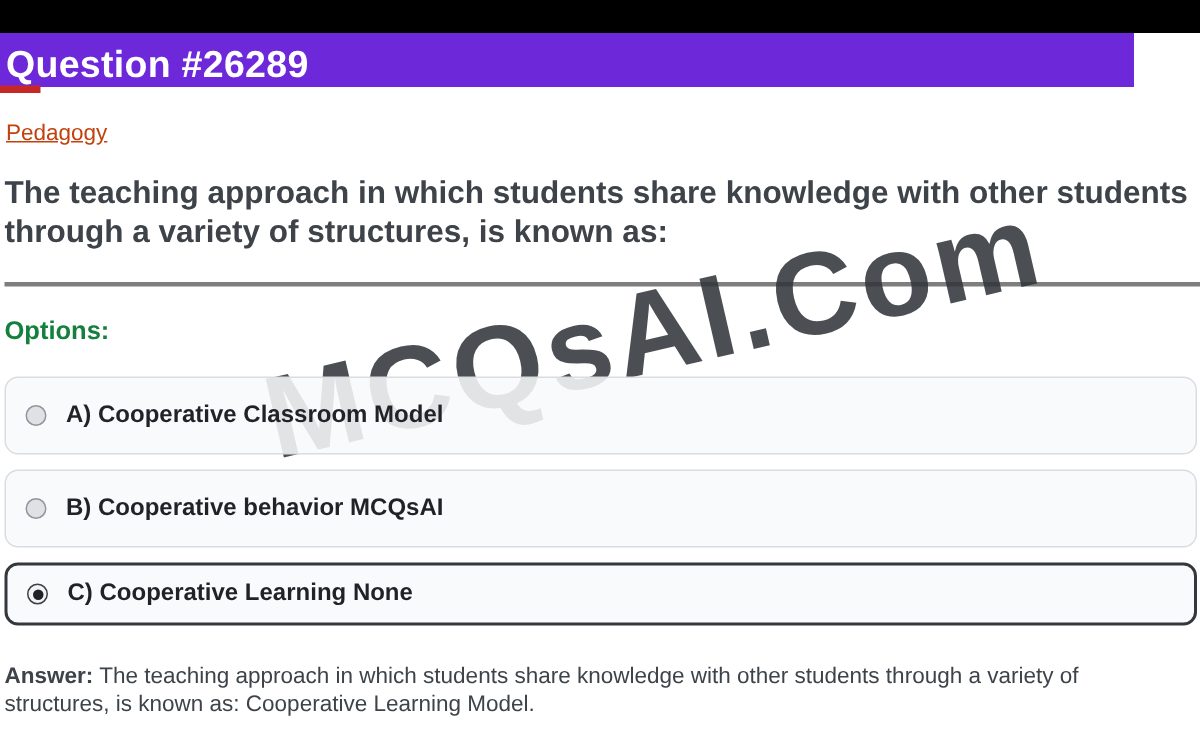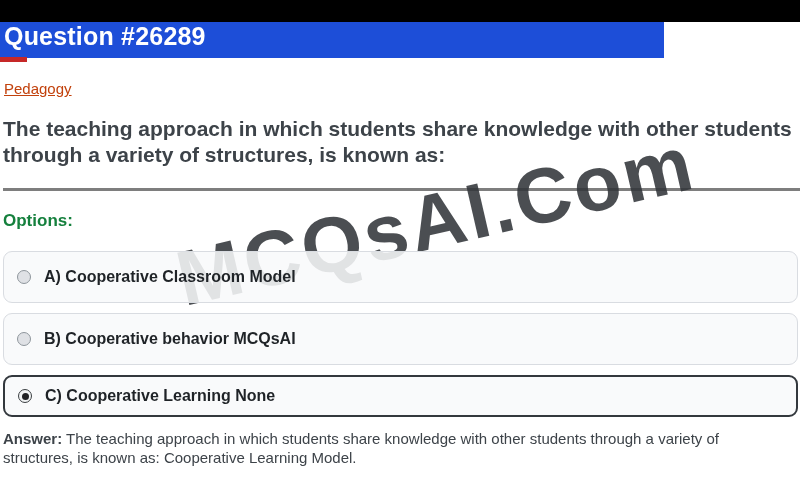--- a/index.html
+++ b/index.html
@@ -11,25 +11,25 @@
     font-family: "Liberation Sans", "DejaVu Sans", sans-serif;
     overflow: hidden;
     position: relative;
   }
   .topbar {
     width: 800px;
     height: 22px;
     background: #000000;
   }
   .header {
-    width: 664px;
+    width: 756px;
     height: 36px;
-    background: #1d4ed8;
+    background: #6d28d9;
     display: flex;
-    align-items: flex-start;
+    align-items: flex-end;
   }
   .header-title {
     color: #ffffff;
     font-size: 25px;
     font-weight: bold;
     padding-left: 4px;
     letter-spacing: 0.2px;
   }
   .red-dash {
     position: absolute;
@@ -121,21 +121,21 @@
     border-radius: 50%;
     background: #202124;
   }
   .option-label {
     margin-left: 13px;
     font-size: 16px;
     font-weight: bold;
     color: #1F2327;
   }
   .answer-text {
-    margin-top: 12px;
+    margin-top: 24px;
     width: 790px;
     font-size: 15px;
     line-height: 19px;
     color: #3D4349;
     position: relative;
     z-index: 2;
   }
   .answer-text b {
     color: #3D4349;
   }

